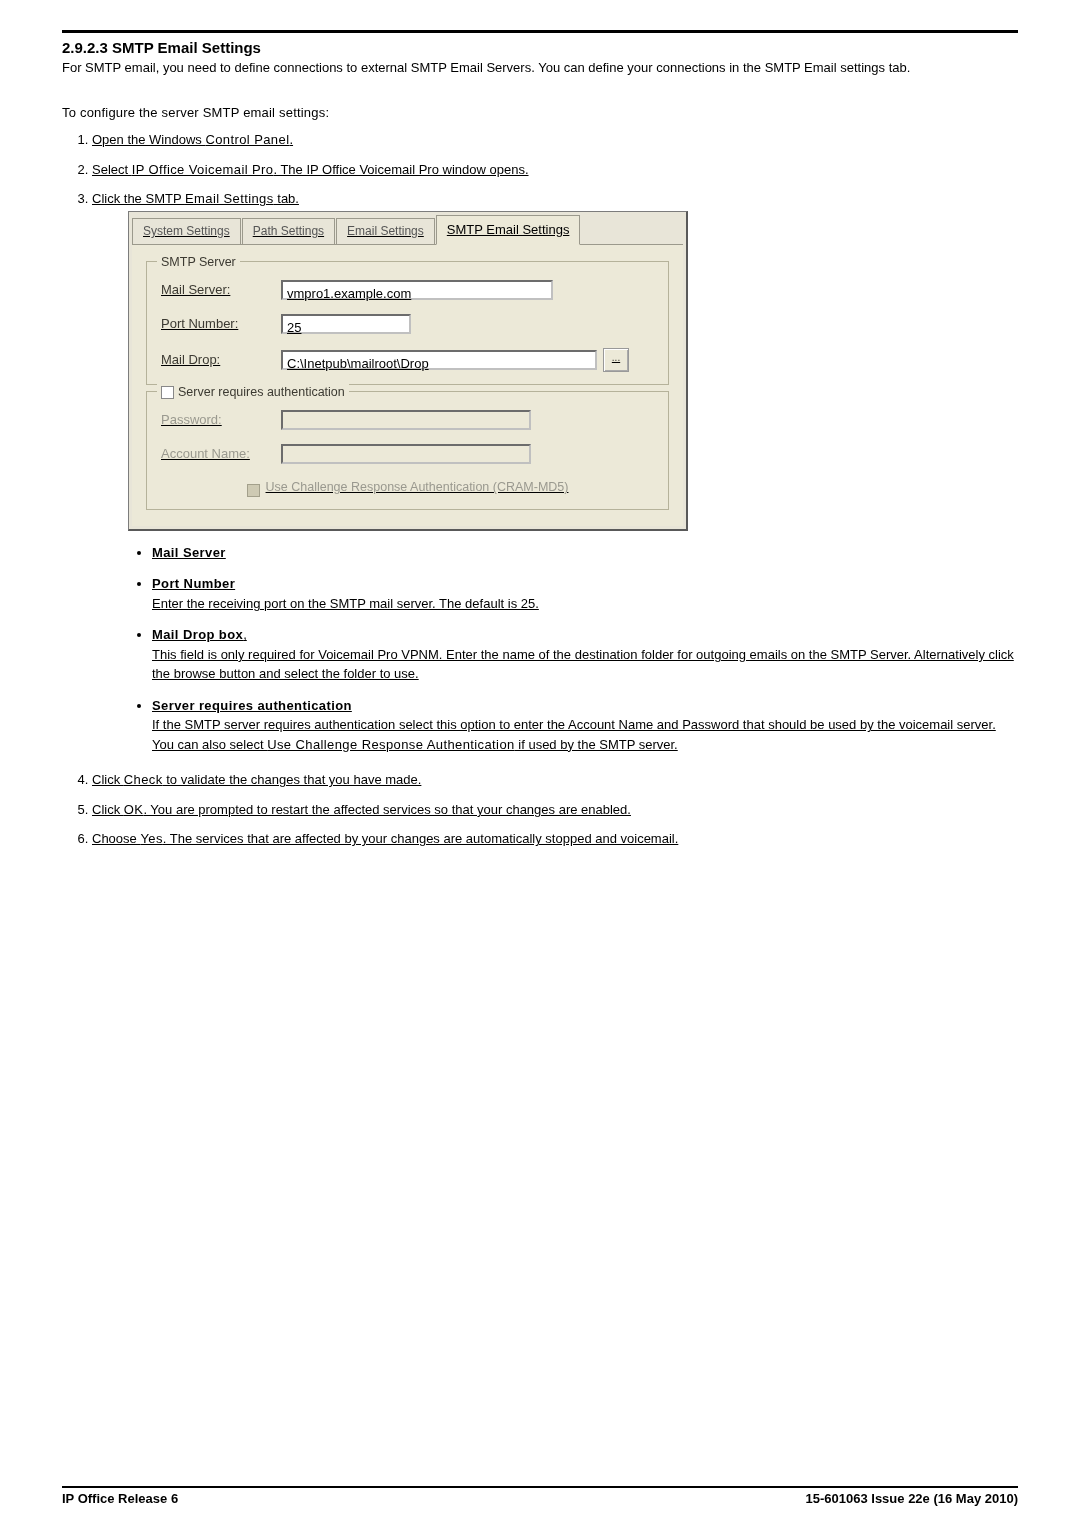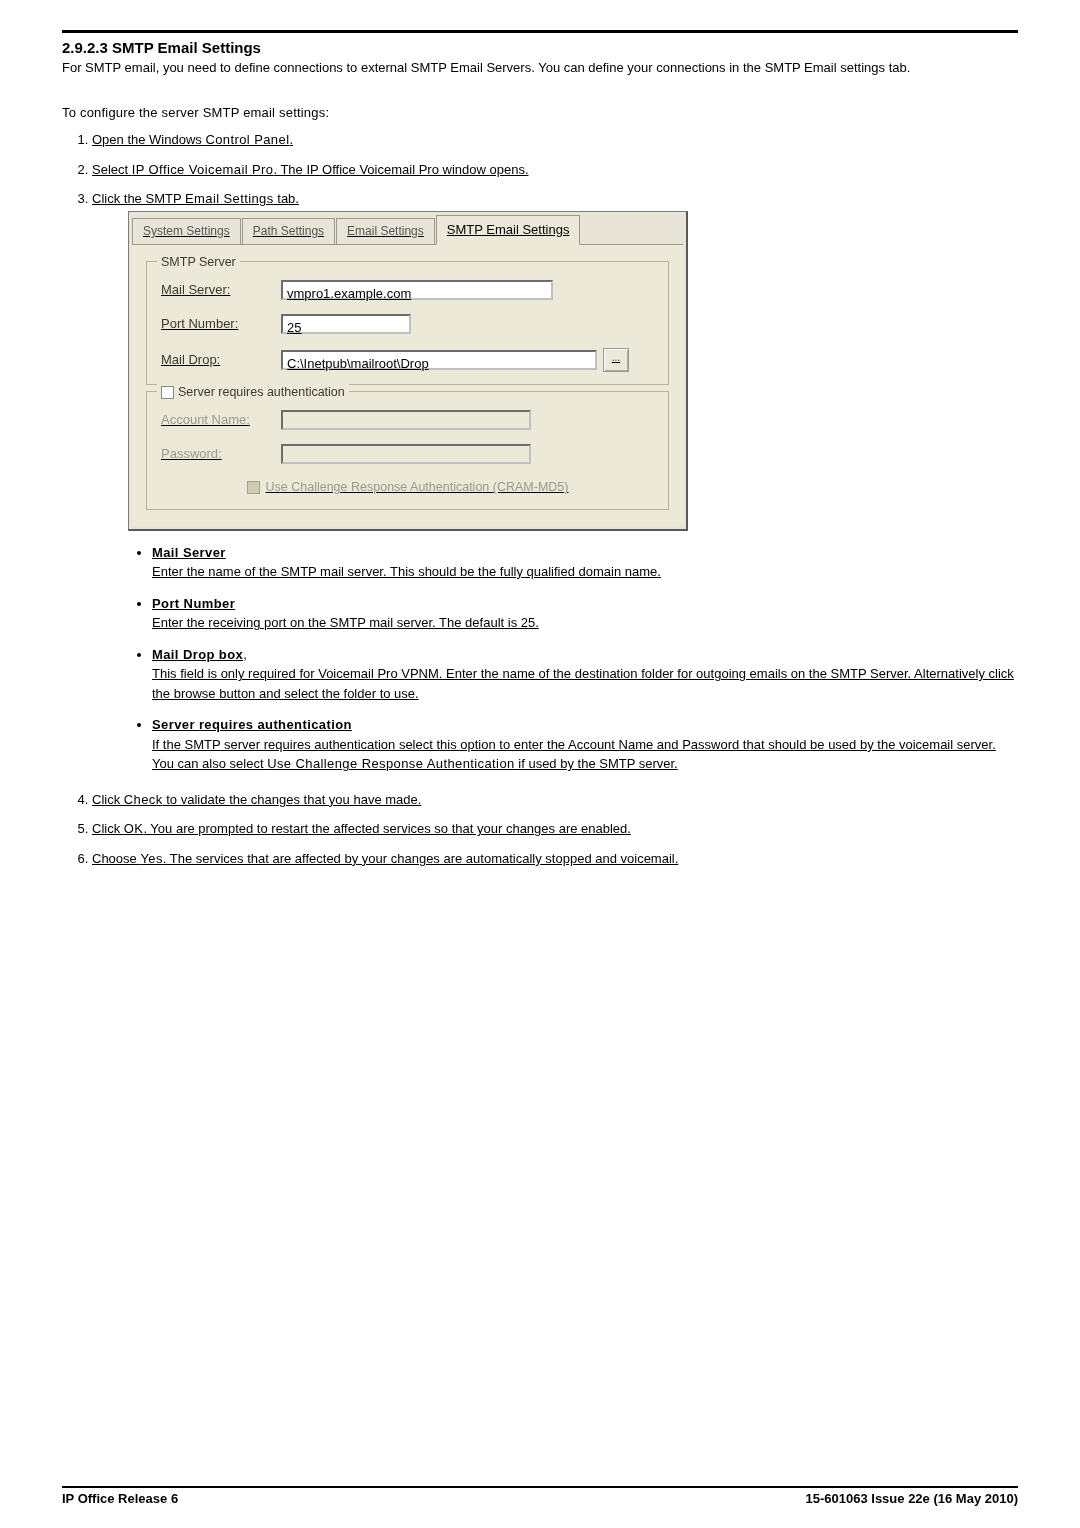--- a/index.html
+++ b/index.html
@@ -115,21 +115,21 @@
     box-shadow: inset 1px 1px 0 #fff, inset -1px -1px 0 #aaa;
   }
   .checkbox-sq {
     width: 13px; height: 13px;
     border: 1px solid #888;
     background: #fff;
     box-sizing: border-box;
     display: inline-block;
   }
   .checkbox-sq.disabled-fill { background: #cecab3; border-color:#a3a08b; }
-  .cram-row { text-align: center; color:#9a998f; font-size:12.5px; display:flex; align-items:center; justify-content:center; gap:6px; margin-top:6px; }
+  .cram-row { text-align: center; color:#9a998f; font-size:12.5px; display:flex; align-items:flex-end; justify-content:center; gap:6px; margin-top:6px; }
 
   
   ul.desc { list-style: disc; margin: 12px 0 16px 60px; padding: 0; }
   ul.desc > li { margin-bottom: 12px; font-size: 13px; line-height: 1.5; }
   .desc b { letter-spacing: 0.4px; }
 
   
   .footer {
     position: absolute;
     left: 62px; right: 62px; bottom: 22px;
@@ -184,39 +184,38 @@
               <div class="browse-btn">...</div>
             </div>
           </div>
 
           <div class="groupbox">
             <div class="group-legend">
               <span class="checkbox-sq"></span>
               <span>Server requires authentication</span>
             </div>
             <div class="form-row">
+              <div class="form-label disabled">Password:</div>
+              <div class="text-input disabled" style="width:250px"></div>
+            </div>
+            <div class="form-row">
               <div class="form-label disabled">Account Name:</div>
-              <div class="text-input disabled" style="width:250px"></div>
-            </div>
-            <div class="form-row">
-              <div class="form-label disabled">Password:</div>
               <div class="text-input disabled" style="width:250px"></div>
             </div>
             <div class="cram-row">
               <span class="checkbox-sq disabled-fill"></span>
               <span>Use Challenge Response Authentication (CRAM-MD5)</span>
             </div>
           </div>
         </div>
       </div>
 
       <ul class="desc">
         <li>
           <b class="bold-token">Mail Server</b><br>
-          <span>Enter the name of the SMTP mail server. This should be the fully qualified domain name.</span>
         </li>
         <li>
           <b class="bold-token">Port Number</b><br>
           <span>Enter the receiving port on the SMTP mail server. The default is 25.</span>
         </li>
         <li>
           <b class="bold-token">Mail Drop box</b><span>,</span><br>
           <span>This field is only required for Voicemail Pro VPNM. Enter the name of the destination folder for outgoing emails on the SMTP Server. Alternatively click the browse button and select the folder to use.</span>
         </li>
         <li>

